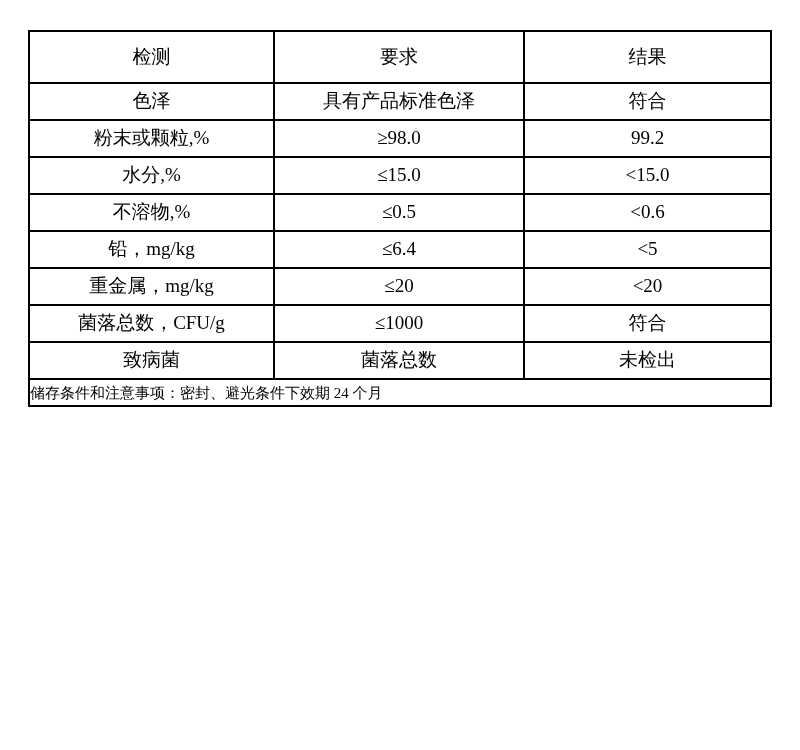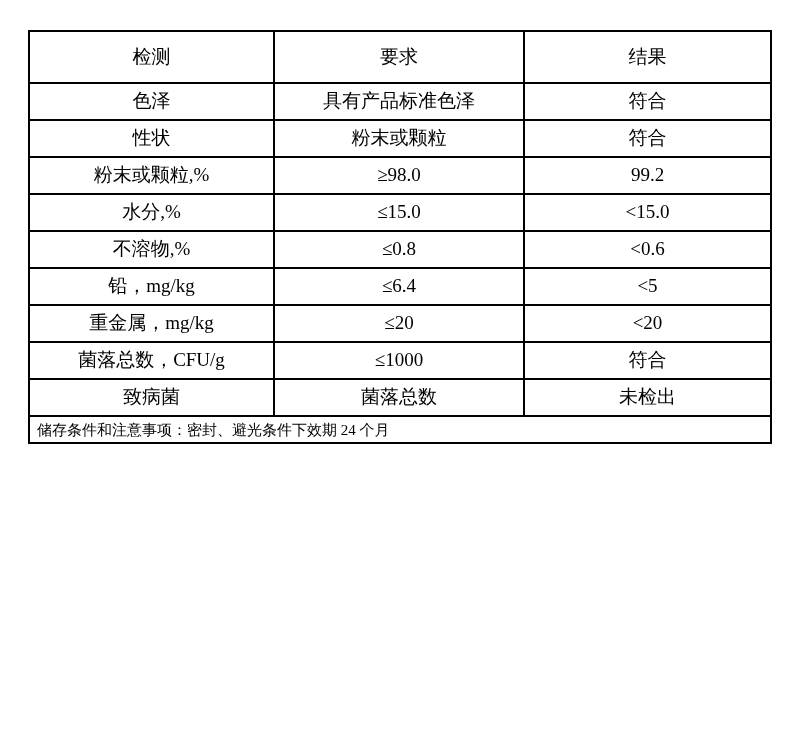--- a/index.html
+++ b/index.html
@@ -39,21 +39,20 @@
     line-height: 1.2;
     overflow: hidden;
     white-space: nowrap;
   }
   table.inspection thead tr { height: 52px; border-radius: 19px; }
   table.inspection tbody tr { height: 37px; }
   table.inspection tfoot tr { height: 27px; }
   table.inspection tfoot td {
     text-align: left;
     font-size: 15px;
-    padding-left: 7px;
   }
 </style>
 </head>
 <body>
 
 <div class="page">
   <table class="inspection">
     <colgroup>
       <col class="c1">
         <col class="c2">
@@ -66,37 +65,32 @@
         <th>结果</th>
       </tr>
     </thead>
     <tbody id="table-body">
         <tr>
           <td>色泽</td>
           <td>具有产品标准色泽</td>
           <td>符合</td>
         </tr>
         <tr>
-          <td>性状</td>
-          <td>粉末或颗粒</td>
-          <td>符合</td>
-        </tr>
-        <tr>
           <td>粉末或颗粒,%</td>
           <td>≥98.0</td>
           <td>99.2</td>
         </tr>
         <tr>
           <td>水分,%</td>
           <td>≤15.0</td>
           <td>&lt;15.0</td>
         </tr>
         <tr>
           <td>不溶物,%</td>
-          <td>≤0.8</td>
+          <td>≤0.5</td>
           <td>&lt;0.6</td>
         </tr>
         <tr>
           <td>铅，mg/kg</td>
           <td>≤6.4</td>
           <td>&lt;5</td>
         </tr>
         <tr>
           <td>重金属，mg/kg</td>
           <td>≤20</td>

